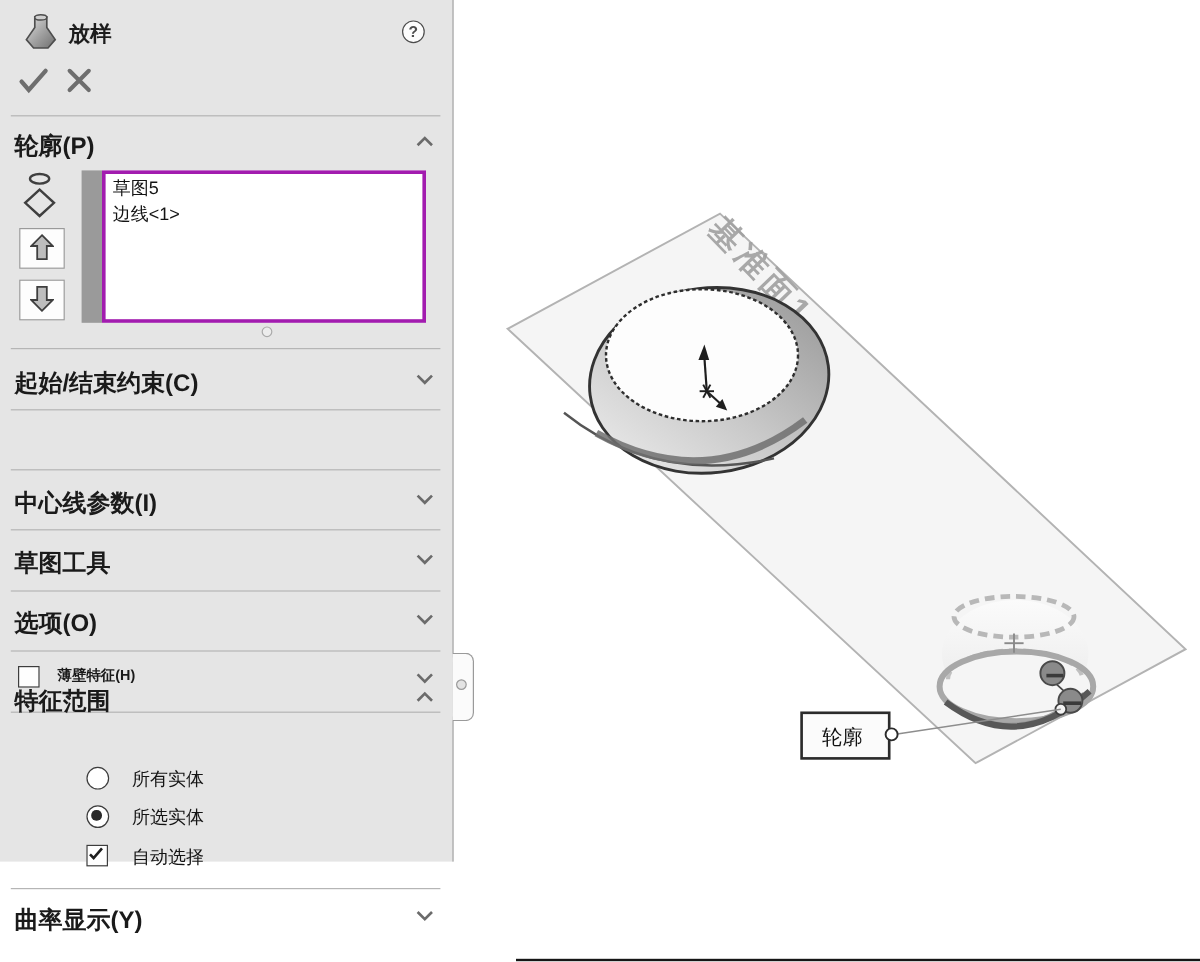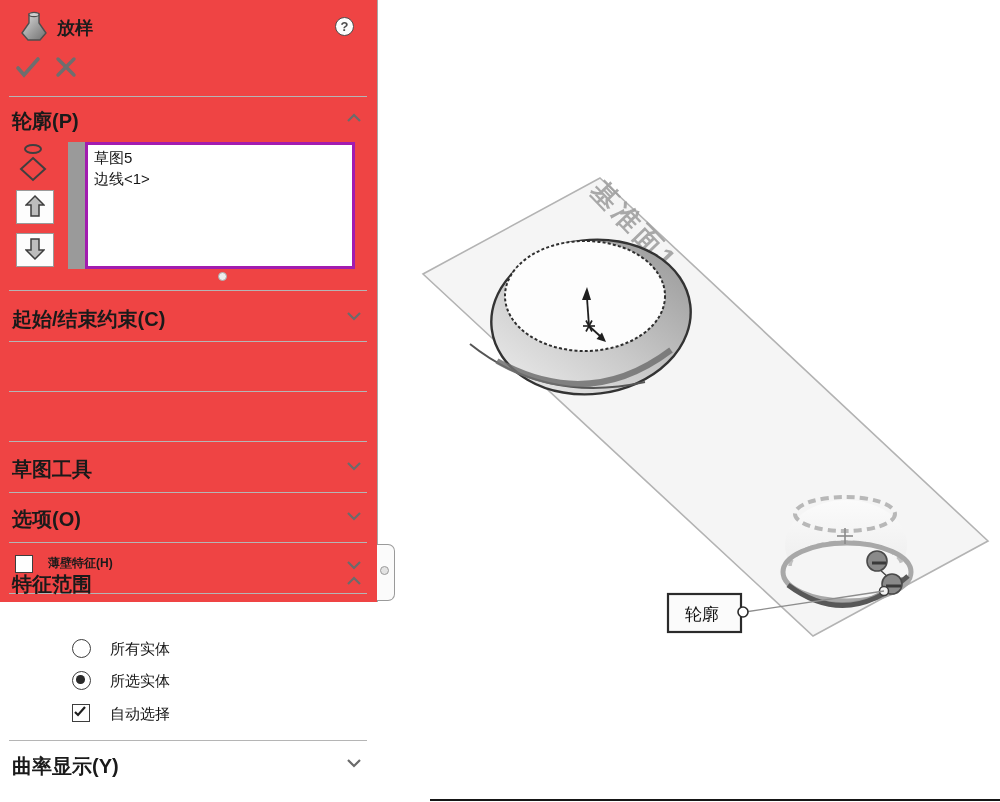--- a/index.html
+++ b/index.html
@@ -1,22 +1,22 @@
 <!DOCTYPE html>
 <html><head>
 <meta charset="utf-8">
 <style>
   * { margin:0; padding:0; box-sizing:border-box; }
   html,body { width:1000px; height:802px; overflow:hidden; background:#ffffff;
               font-family:"Liberation Sans","DejaVu Sans",sans-serif; }
   .stage { position:relative; width:1000px; height:802px; }
 
   
-  .panel { position:absolute; left:0; top:0; width:378px; height:602px;
-           background:#ef4444; border-right:1px solid #a6a6a6; z-index:2; }
+  .panel { position:absolute; left:0; top:0; width:378px; height:718px;
+           background:#e5e5e5; border-right:1px solid #a6a6a6; z-index:2; }
   .ttl-icon { position:absolute; left:20px; top:11px; }
   .ttl { position:absolute; left:57px; top:16px; font-size:18px; font-weight:bold; color:#1c1c1c; }
   .helpbtn { position:absolute; left:335px; top:17px; width:19px; height:19px; border:1.6px solid #4c4c4c;
              border-radius:50%; background:#fcfcfc; color:#4c4c4c; font-size:13px; font-weight:bold;
              text-align:center; line-height:16px; cursor:pointer; }
   .okbtn   { position:absolute; left:14px; top:54px; width:28px; height:28px; background:none; border:none; cursor:pointer; }
   .xbtn    { position:absolute; left:52px; top:54px; width:28px; height:28px; background:none; border:none; cursor:pointer; }
 
   .divider { position:absolute; left:9px; width:358px; height:1px; background:#b5b5b5; }
 
@@ -195,20 +195,26 @@
     <div class="sec" style="top:306px">
       <span class="lbl">起始/结束约束(C)</span>
       <svg class="chev" width="16" height="10" viewBox="0 0 16 10">
         <polyline points="2,2 8,8 14,2" fill="none" stroke="#6b6b6b" stroke-width="2.2"></polyline>
       </svg>
     </div>
     <div class="divider" style="top:341px"></div>
 
     <div class="divider" style="top:391px"></div>
 
+    <div class="sec" style="top:406px">
+      <span class="lbl">中心线参数(I)</span>
+      <svg class="chev" width="16" height="10" viewBox="0 0 16 10">
+        <polyline points="2,2 8,8 14,2" fill="none" stroke="#6b6b6b" stroke-width="2.2"></polyline>
+      </svg>
+    </div>
     <div class="divider" style="top:441px"></div>
 
     <div class="sec" style="top:456px">
       <span class="lbl">草图工具</span>
       <svg class="chev" width="16" height="10" viewBox="0 0 16 10">
         <polyline points="2,2 8,8 14,2" fill="none" stroke="#6b6b6b" stroke-width="2.2"></polyline>
       </svg>
     </div>
     <div class="divider" style="top:492px"></div>
 

